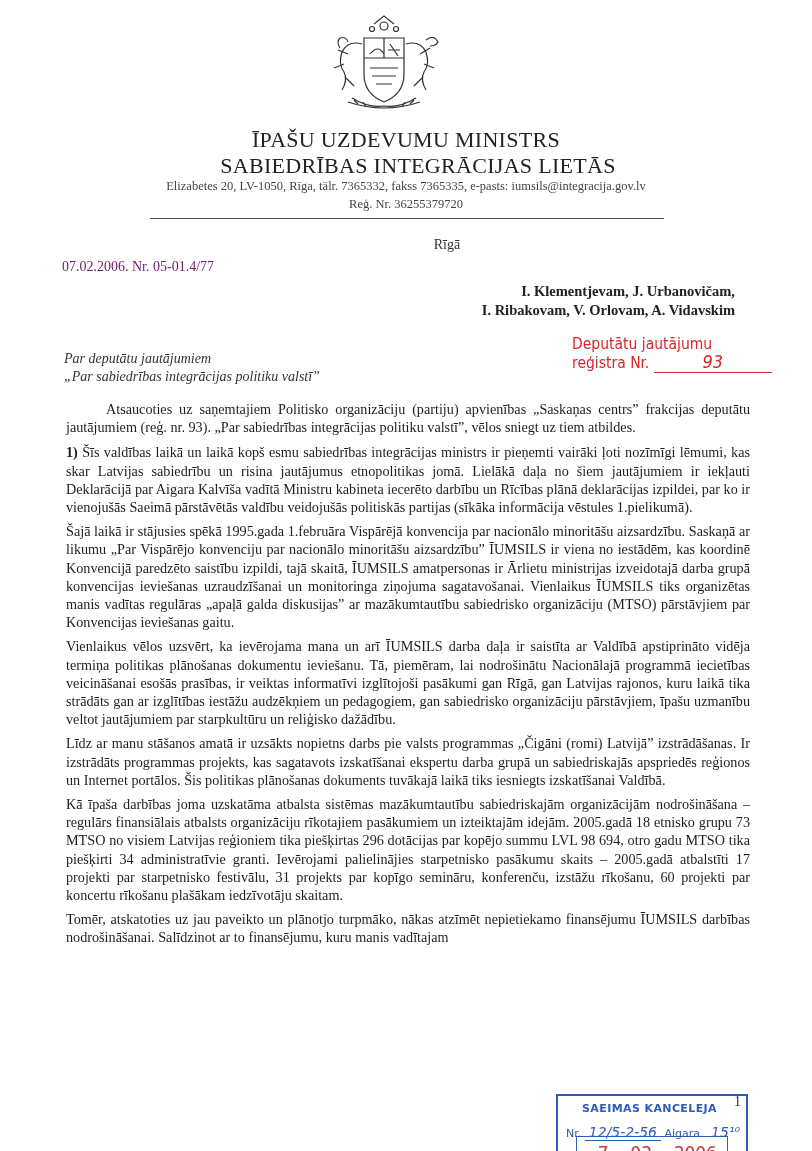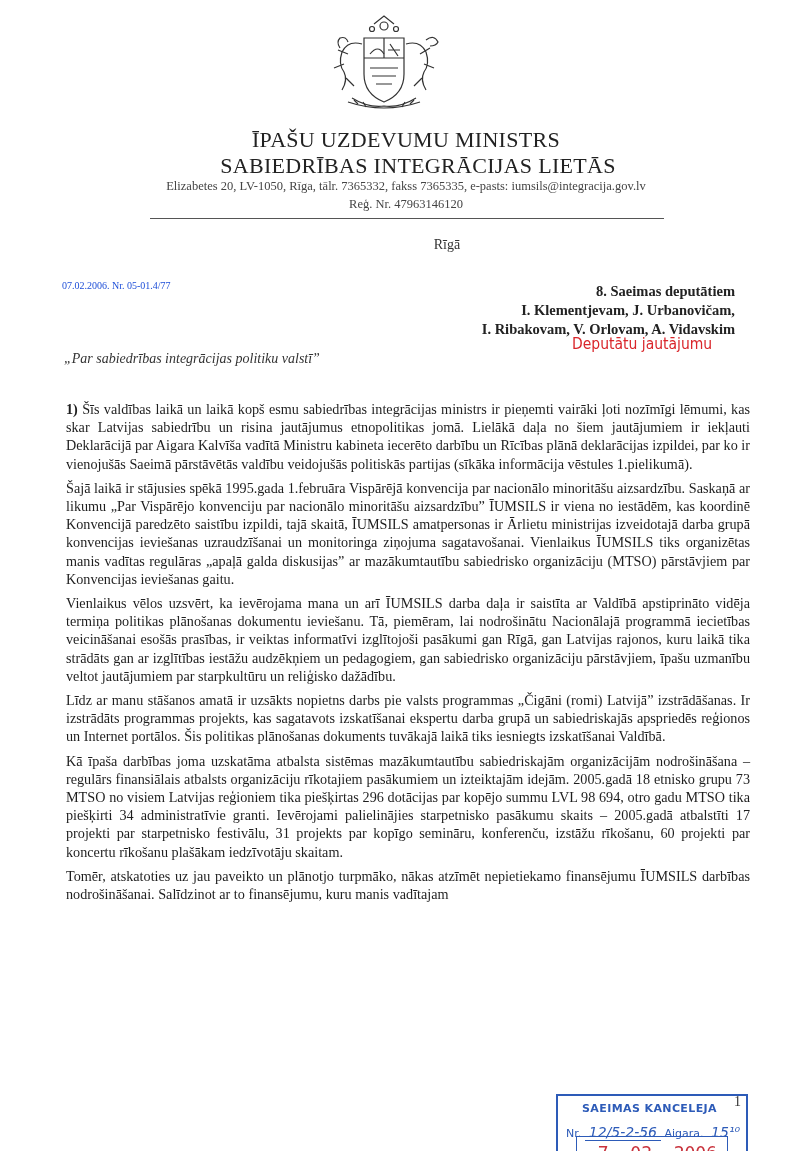--- a/index.html
+++ b/index.html
@@ -26,21 +26,21 @@
   }
   .reg {
     left: 0; width: 812px; top: 197px; text-align: center;
     font-size: 12.5px; color: #444;
   }
   .rule {
     left: 150px; width: 514px; top: 218px; height: 0;
     border-top: 1px solid #555;
   }
   .city { left: 0; width: 812px; top: 237px; text-align: center; font-size: 14px; color:#333;padding-left:41px; }
-  .docnum { left: 62px; top: 259px; font-size: 10px; color:#1d4ed8;margin-top:21px; }
+  .docnum { left: 62px; top: 259px; font-size: 14px; color:#701a75; }
   .recip {
     right: 77px; top: 282px; text-align: right;
     font-size: 14.5px; font-weight: bold; line-height: 19px; color:#222;
   }
   .stamp-dep {
     left: 572px; top: 335px; color: #d9252a;
     font-family: "DejaVu Sans Condensed", "DejaVu Sans", sans-serif;
     font-size: 15.5px; line-height: 18px;
   }
   .stamp-dep .num { font-style: italic; font-size: 18px; }
@@ -103,41 +103,46 @@
       <path d="M30 88 Q66 100 102 88"></path>
       <path d="M34 84 Q50 94 66 92 Q82 94 98 84"></path>
       <path d="M40 90 L36 86 M48 93 L45 88 M84 93 L87 88 M92 90 L96 86"></path>
     </g>
   </svg>
 </div>
 
 <div class="abs head1">ĪPAŠU UZDEVUMU MINISTRS</div>
 <div class="abs head2">SABIEDRĪBAS INTEGRĀCIJAS LIETĀS</div>
 <div class="abs addr">Elizabetes 20, LV-1050, Rīga, tālr. 7365332, fakss 7365335, e-pasts: iumsils@integracija.gov.lv</div>
-<div class="abs reg">Reģ. Nr. 47963146120</div>
+<div class="abs reg">Reģ. Nr. 36255379720</div>
 <div class="abs rule"></div>
 
 <div class="abs city">Rīgā</div>
 <div class="abs docnum">07.02.2006. Nr. 05-01.4/77</div>
 
 <div class="abs recip">
-  <div>8. Saeimas deputātiem</div>
   <div>I. Klementjevam, J. Urbanovičam,</div>
   <div>I. Ribakovam, V. Orlovam, A. Vidavskim</div>
 </div>
 
 <div class="abs stamp-dep">
   <div>Deputātu jautājumu</div>
+  <div>
+    <span>reģistra Nr.</span>
+    <span class="line"><span class="num">93</span></span>
+  </div>
 </div>
 
 <div class="abs subject">
+  <div>Par deputātu jautājumiem</div>
   <div>„Par sabiedrības integrācijas politiku valstī”</div>
 </div>
 
 <div class="abs body">
+  <p class="indent">Atsaucoties uz saņemtajiem Politisko organizāciju (partiju) apvienības „Saskaņas centrs” frakcijas deputātu jautājumiem (reģ. nr. 93). „Par sabiedrības integrācijas politiku valstī”, vēlos sniegt uz tiem atbildes.</p>
   <p><b>1)</b> <span>Šīs valdības laikā un laikā kopš esmu sabiedrības integrācijas ministrs ir pieņemti vairāki ļoti nozīmīgi lēmumi, kas skar Latvijas sabiedrību un risina jautājumus etnopolitikas jomā. Lielākā daļa no šiem jautājumiem ir iekļauti Deklarācijā par Aigara Kalvīša vadītā Ministru kabineta iecerēto darbību un Rīcības plānā deklarācijas izpildei, par ko ir vienojušās Saeimā pārstāvētās valdību veidojušās politiskās partijas (sīkāka informācija vēstules 1.pielikumā).</span></p>
   <p>Šajā laikā ir stājusies spēkā 1995.gada 1.februāra Vispārējā konvencija par nacionālo minoritāšu aizsardzību. Saskaņā ar likumu „Par Vispārējo konvenciju par nacionālo minoritāšu aizsardzību” ĪUMSILS ir viena no iestādēm, kas koordinē Konvencijā paredzēto saistību izpildi, tajā skaitā, ĪUMSILS amatpersonas ir Ārlietu ministrijas izveidotajā darba grupā konvencijas ieviešanas uzraudzīšanai un monitoringa ziņojuma sagatavošanai. Vienlaikus ĪUMSILS tiks organizētas manis vadītas regulāras „apaļā galda diskusijas” ar mazākumtautību sabiedrisko organizāciju (MTSO) pārstāvjiem par Konvencijas ieviešanas gaitu.</p>
   <p>Vienlaikus vēlos uzsvērt, ka ievērojama mana un arī ĪUMSILS darba daļa ir saistīta ar Valdībā apstiprināto vidēja termiņa politikas plānošanas dokumentu ieviešanu. Tā, piemēram, lai nodrošinātu Nacionālajā programmā iecietības veicināšanai esošās prasības, ir veiktas informatīvi izglītojoši pasākumi gan Rīgā, gan Latvijas rajonos, kuru laikā tika strādāts gan ar izglītības iestāžu audzēkņiem un pedagogiem, gan sabiedrisko organizāciju pārstāvjiem, īpašu uzmanību veltot jautājumiem par starpkultūru un reliģisko dažādību.</p>
   <p>Līdz ar manu stāšanos amatā ir uzsākts nopietns darbs pie valsts programmas „Čigāni (romi) Latvijā” izstrādāšanas. Ir izstrādāts programmas projekts, kas sagatavots izskatīšanai ekspertu darba grupā un sabiedriskajās apspriedēs reģionos un Internet portālos. Šis politikas plānošanas dokuments tuvākajā laikā tiks iesniegts izskatīšanai Valdībā.</p>
   <p>Kā īpaša darbības joma uzskatāma atbalsta sistēmas mazākumtautību sabiedriskajām organizācijām nodrošināšana – regulārs finansiālais atbalsts organizāciju rīkotajiem pasākumiem un izteiktajām idejām. 2005.gadā 18 etnisko grupu 73 MTSO no visiem Latvijas reģioniem tika piešķirtas 296 dotācijas par kopējo summu LVL 98 694, otro gadu MTSO tika piešķirti 34 administratīvie granti. Ievērojami palielinājies starpetnisko pasākumu skaits – 2005.gadā atbalstīti 17 projekti par starpetnisko festivālu, 31 projekts par kopīgo semināru, konferenču, izstāžu rīkošanu, 60 projekti par koncertu rīkošanu plašākam iedzīvotāju skaitam.</p>
   <p>Tomēr, atskatoties uz jau paveikto un plānotjo turpmāko, nākas atzīmēt nepietiekamo finansējumu ĪUMSILS darbības nodrošināšanai. Salīdzinot ar to finansējumu, kuru manis vadītajam</p>
 </div>
 
 <div class="abs kanc">
   <div class="kanc-title">SAEIMAS KANCELEJA</div>

